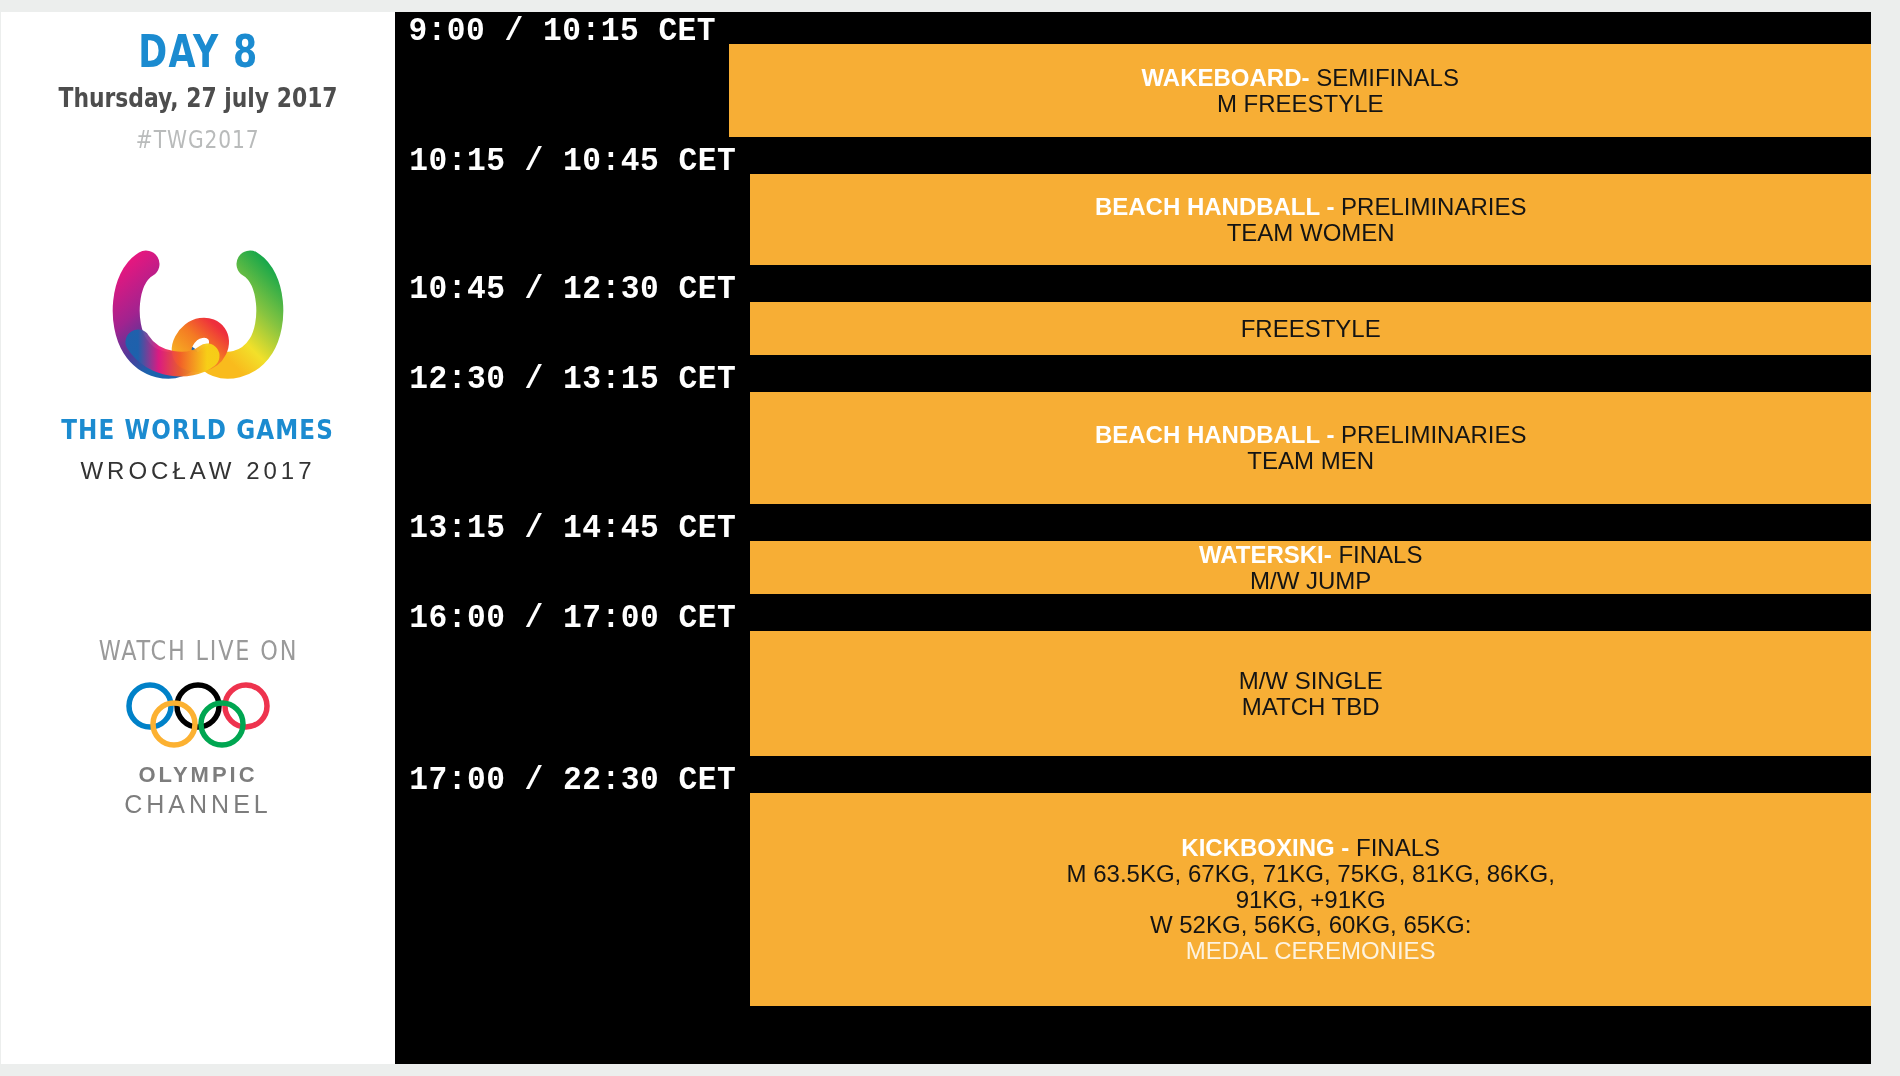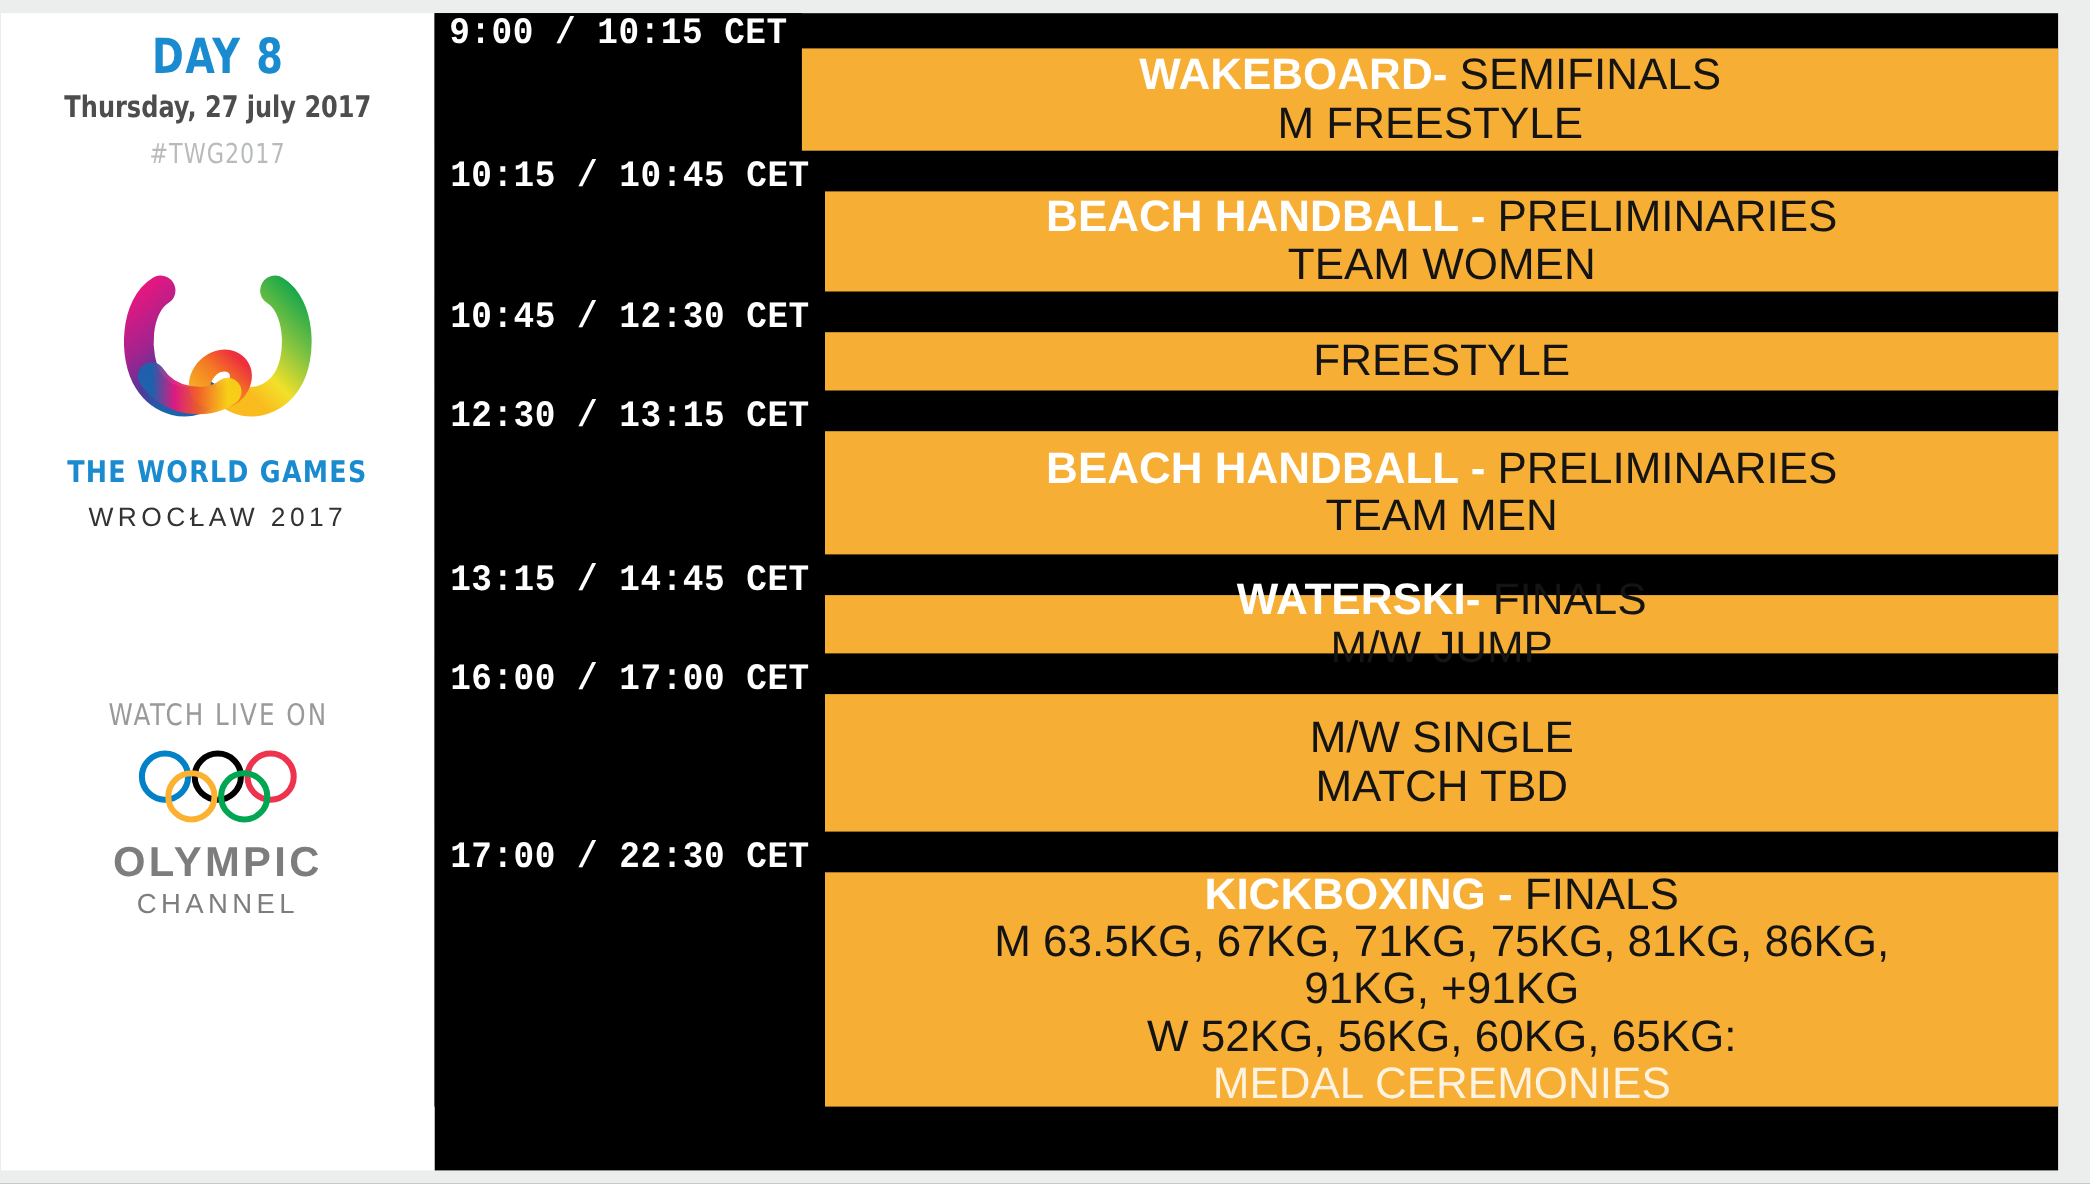--- a/index.html
+++ b/index.html
@@ -81,21 +81,21 @@
     font-size:27px;
     color:#9a9a9a;
     letter-spacing:2px;
     margin-top:150px;
     transform:scaleX(0.92);
   }
   .rings { margin-top:14px; }
   .olympic-word {
     font-family:"Liberation Sans",sans-serif;
     font-weight:bold;
-    font-size:38px;
+    font-size:22px;
     color:#7d7d7d;
     letter-spacing:3px;
     margin-top:8px;
   }
   .channel-word {
     font-family:"Liberation Sans",sans-serif;
     font-size:25px;
     color:#7d7d7d;
     letter-spacing:4px;
     margin-top:2px;
@@ -130,21 +130,21 @@
   .event-cell {
     flex:1 1 auto;
     background:#f7ae35;
     color:#111111;
     display:flex;
     flex-direction:column;
     align-items:center;
     justify-content:center;
     text-align:center;
     font-family:"Liberation Sans",sans-serif;
-    font-size:40px;
+    font-size:24px;
     line-height:1.08;
     padding:6px 10px;
     margin-top:32px;
   }
   .event-head { white-space:nowrap; }
   .sport {
     font-weight:bold;
     color:#ffffff;
   }
   .phase { color:#141414; }

